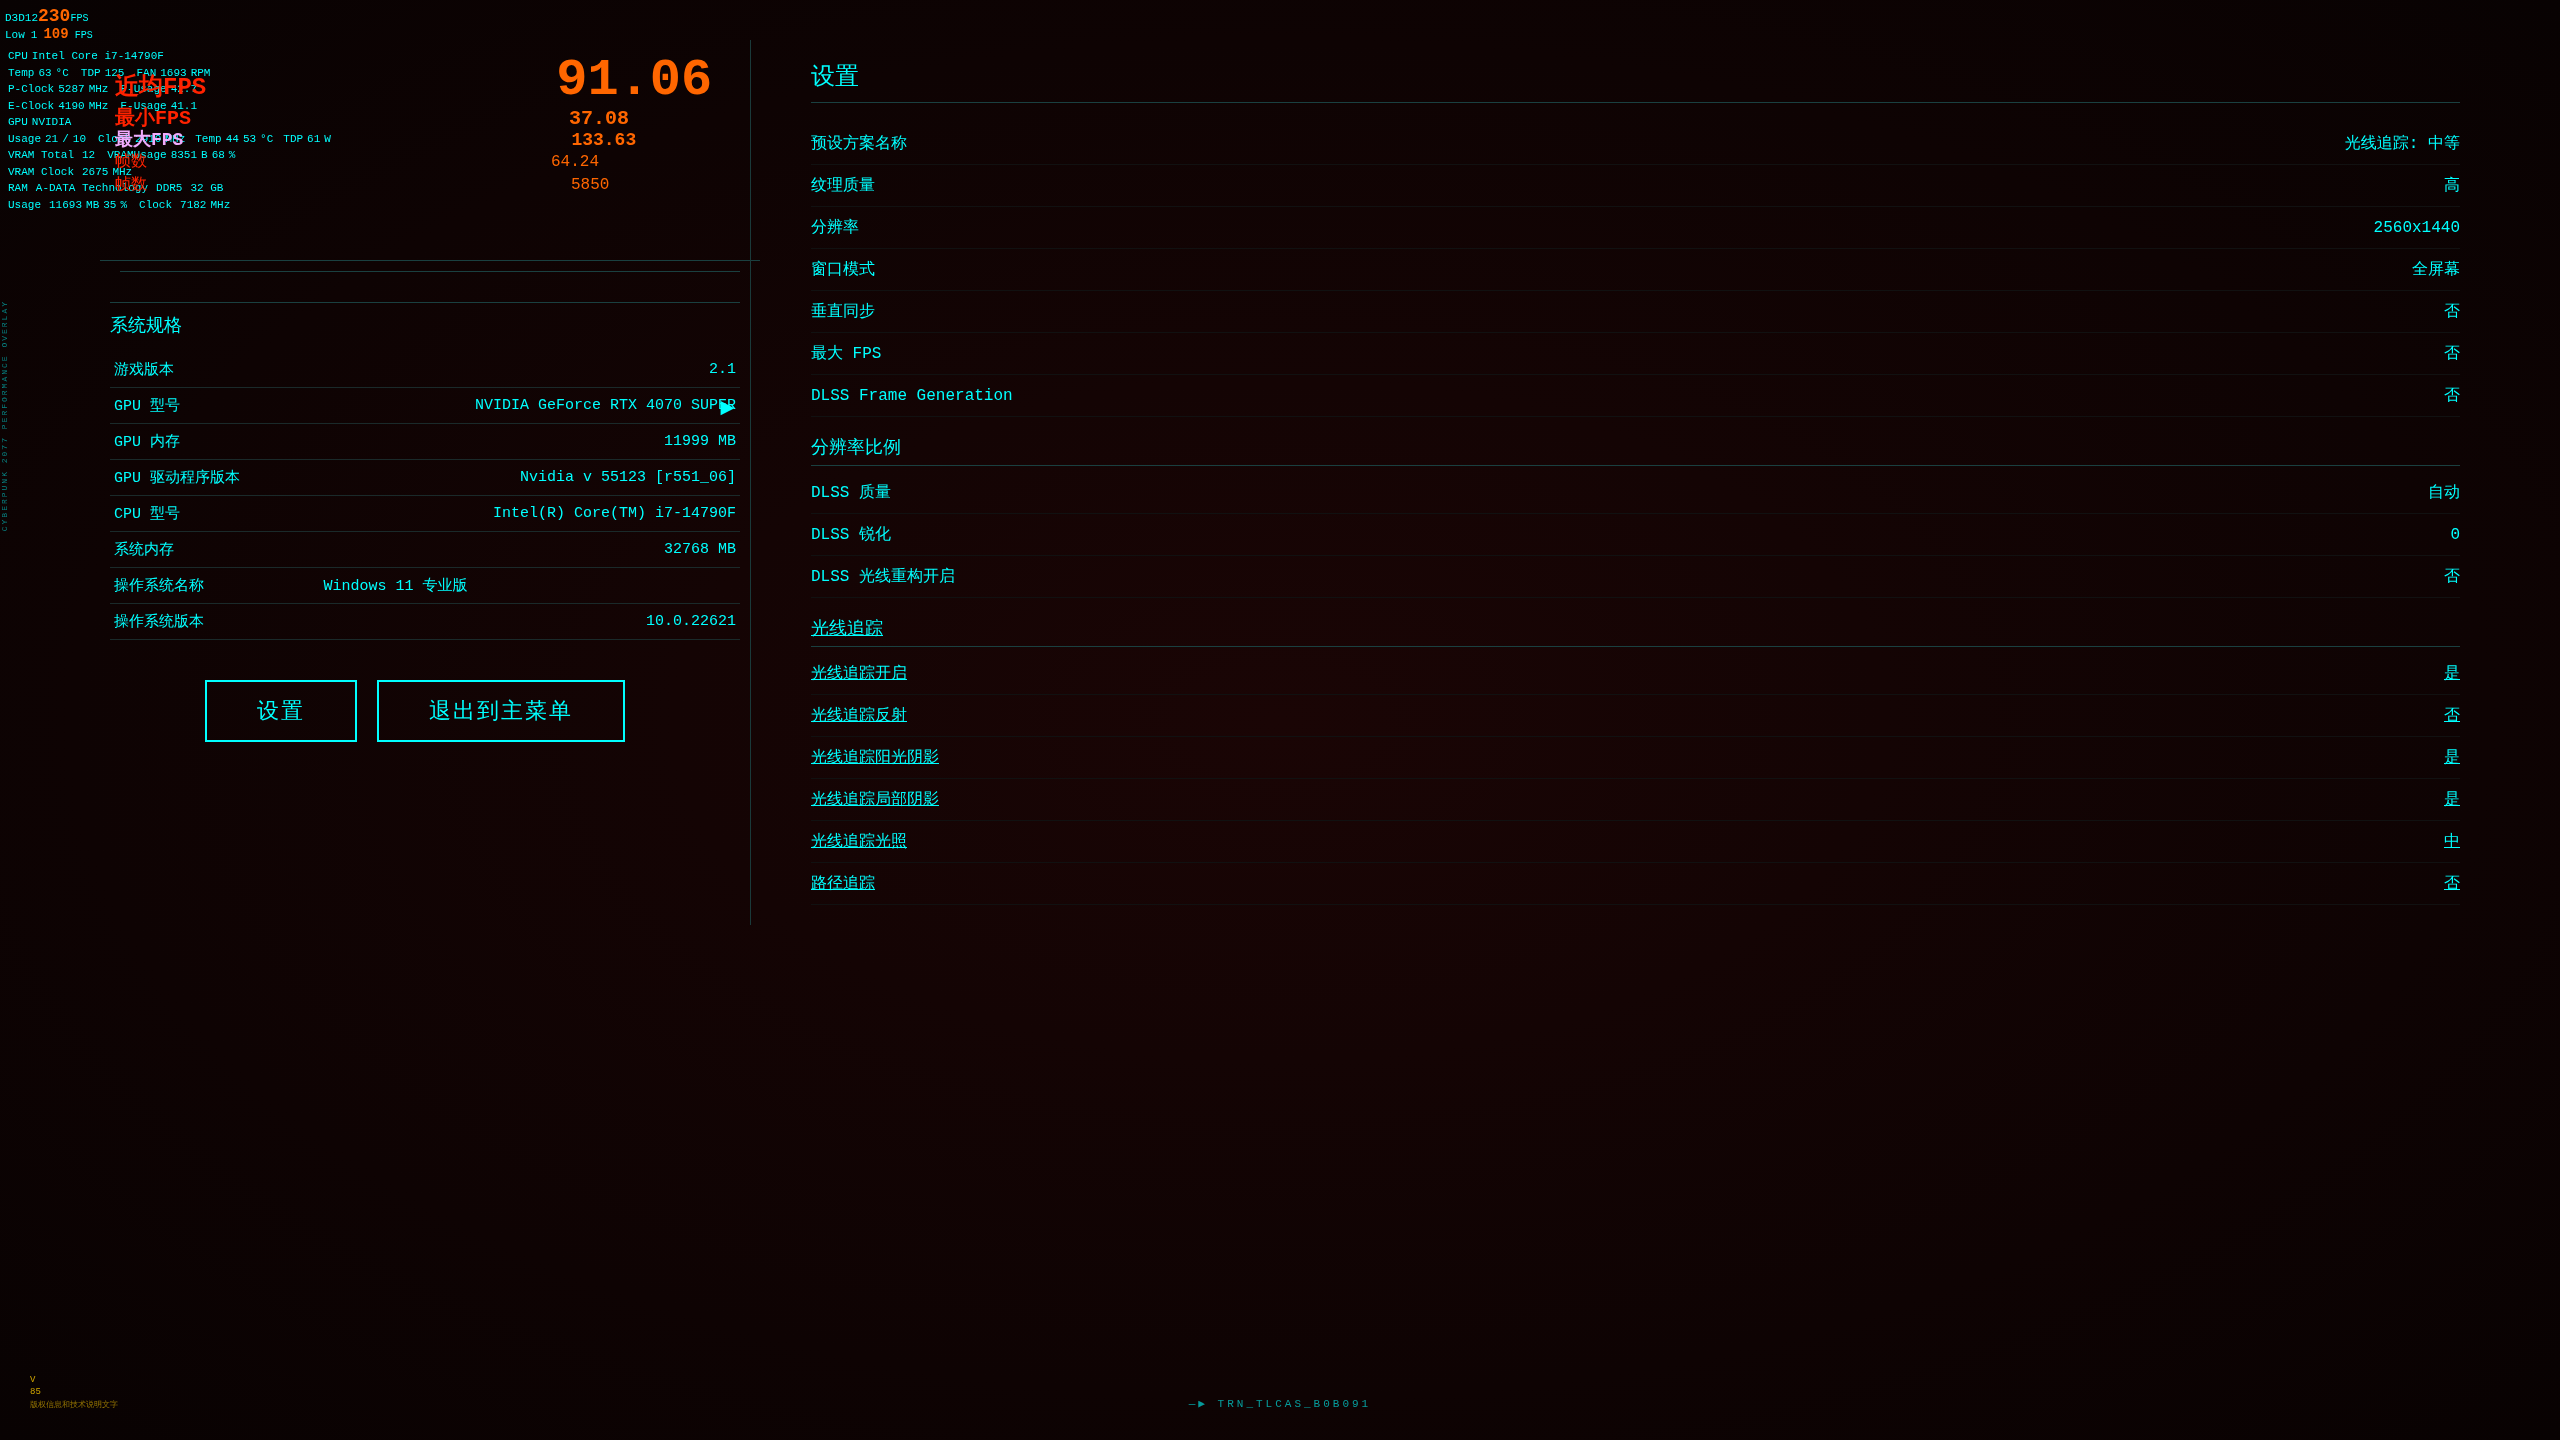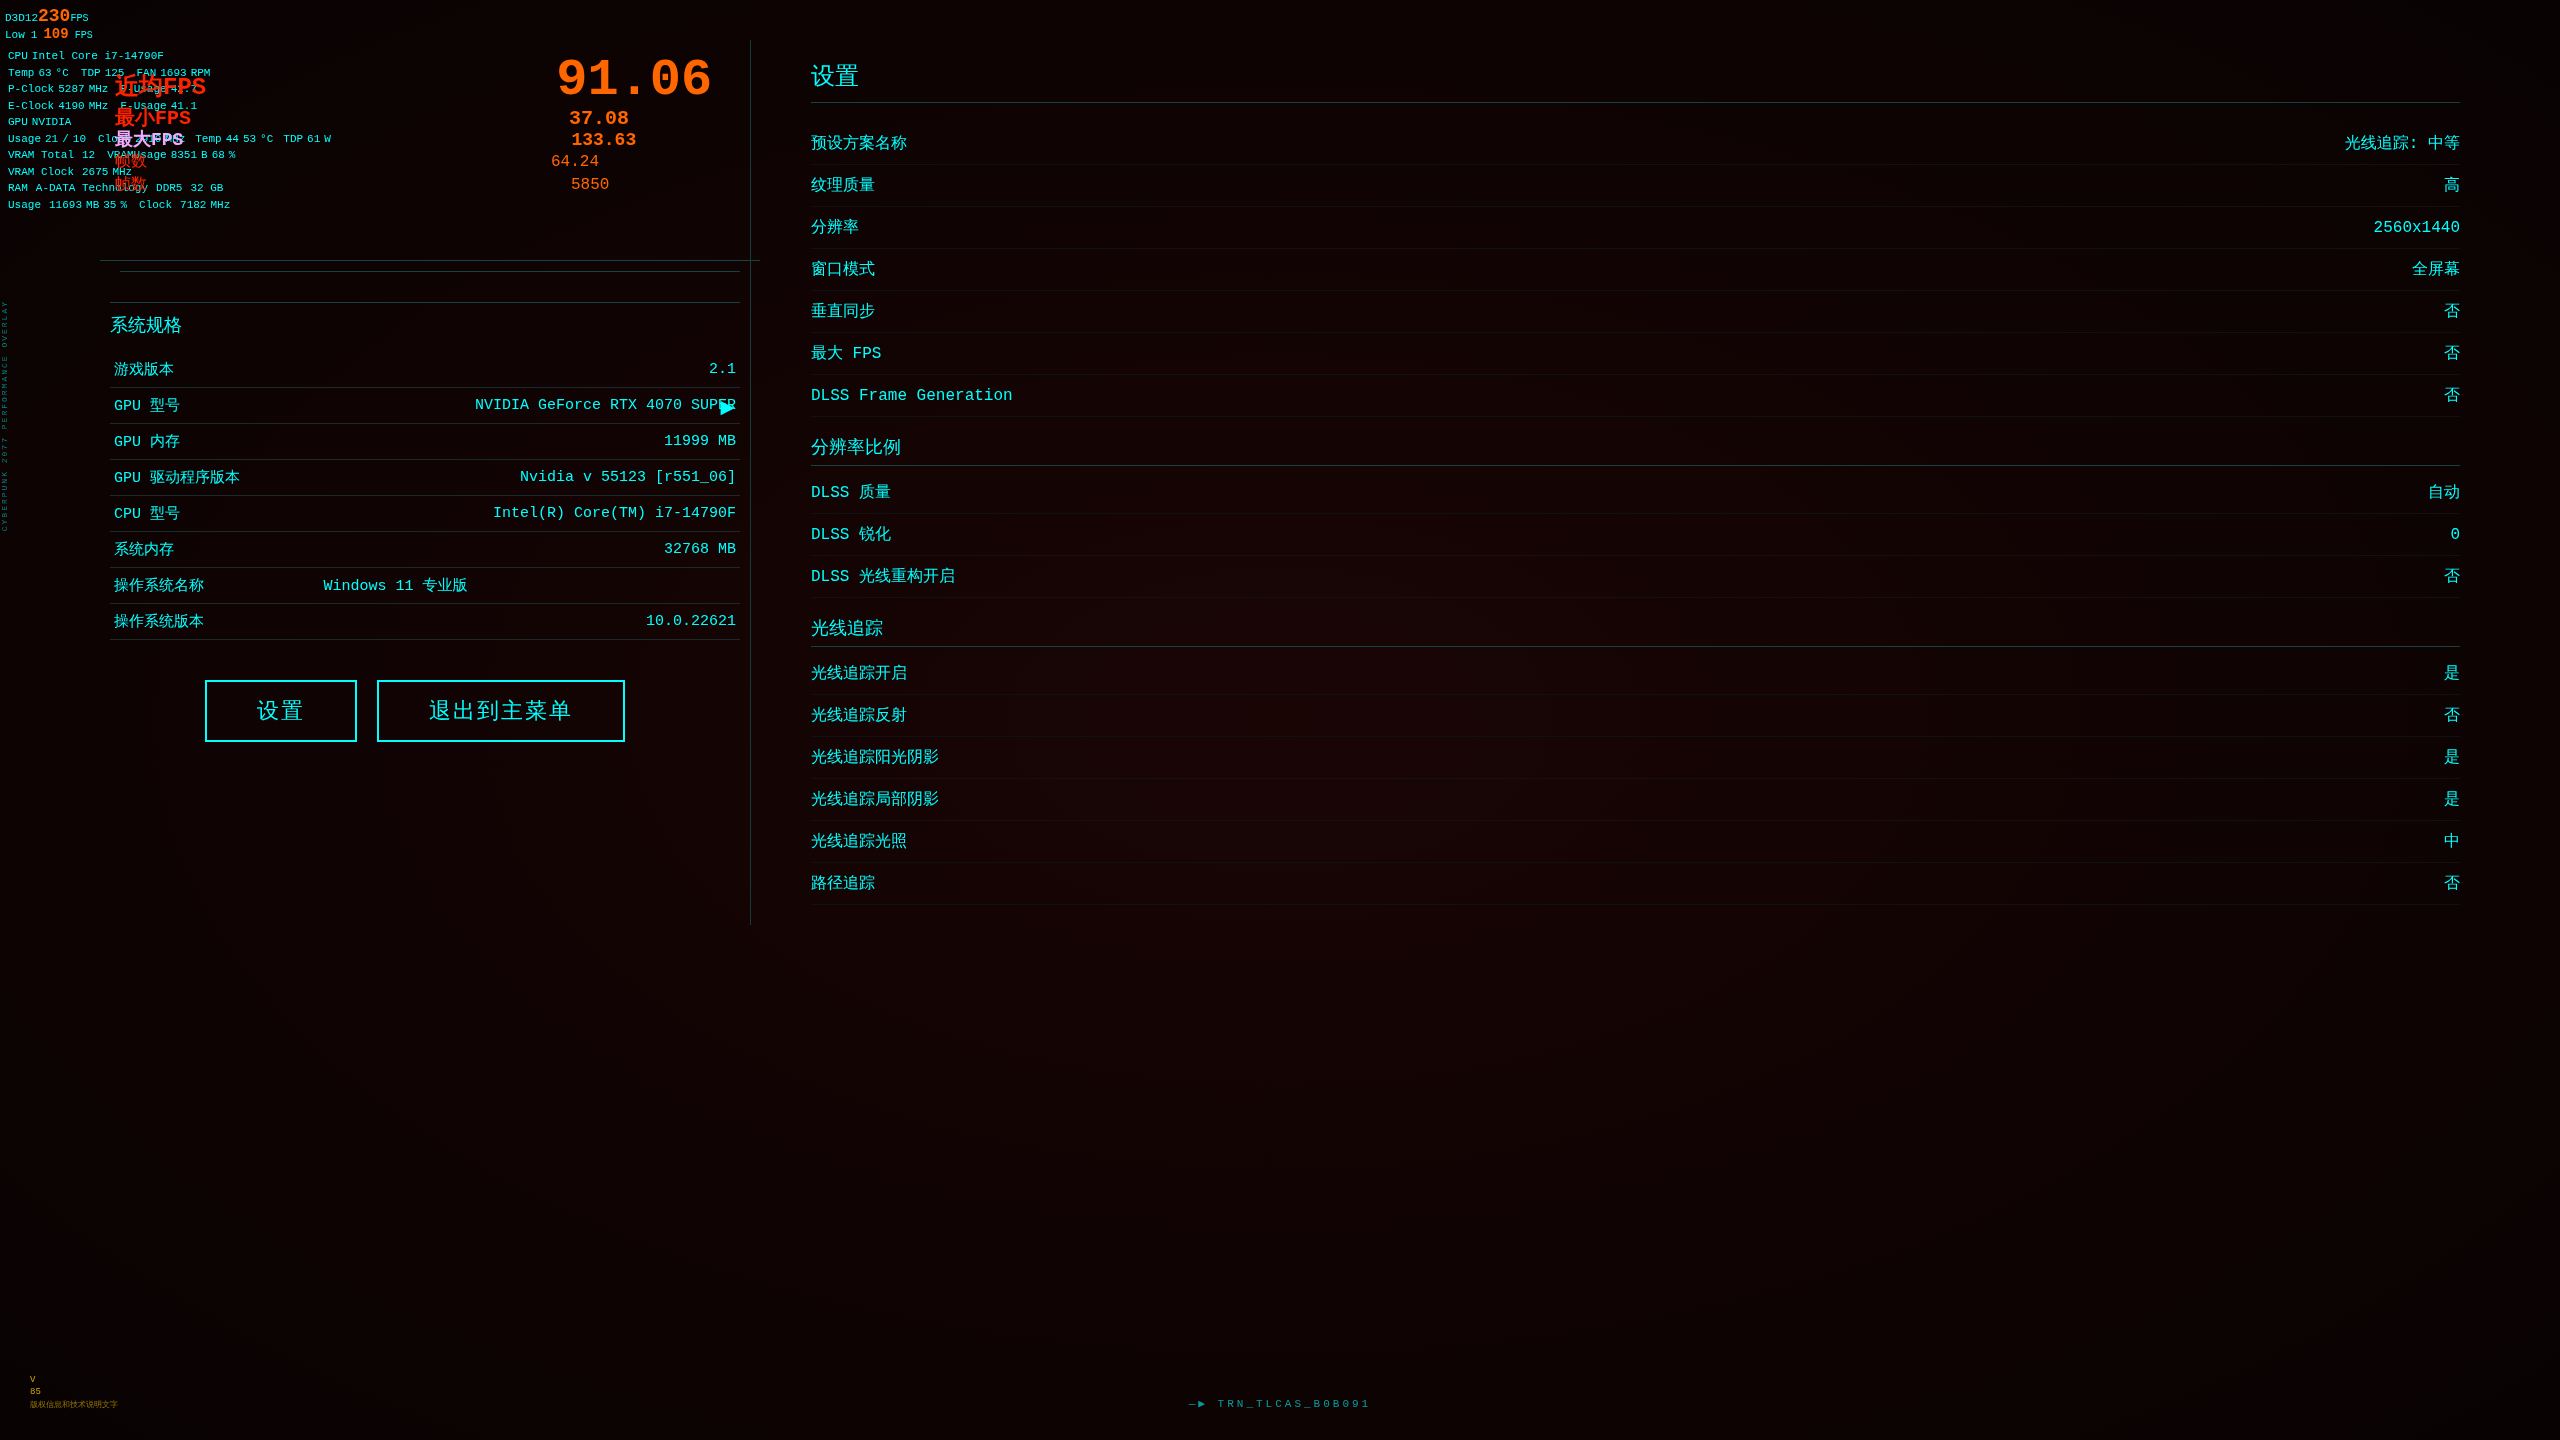--- a/index.html
+++ b/index.html
@@ -478,21 +478,21 @@
     <div class="settings-row">
       <span class="settings-row-label">DLSS 锐化</span>
       <span class="settings-row-value">0</span>
     </div>
     <div class="settings-row">
       <span class="settings-row-label">DLSS 光线重构开启</span>
       <span class="settings-row-value">否</span>
     </div>
   </div>
 
-  <div style="margin-top: 18px;">
+  <div style="margin-top: 18px; text-decoration: underline;">
     <div style="border-bottom: 1px solid #1a4040; padding-bottom: 6px; margin-bottom: 6px;">
       <span style="color: #00ffff; font-size: 18px;">光线追踪</span>
     </div>
     <div class="settings-row">
       <span class="settings-row-label">光线追踪开启</span>
       <span class="settings-row-value">是</span>
     </div>
     <div class="settings-row">
       <span class="settings-row-label">光线追踪反射</span>
       <span class="settings-row-value">否</span>

